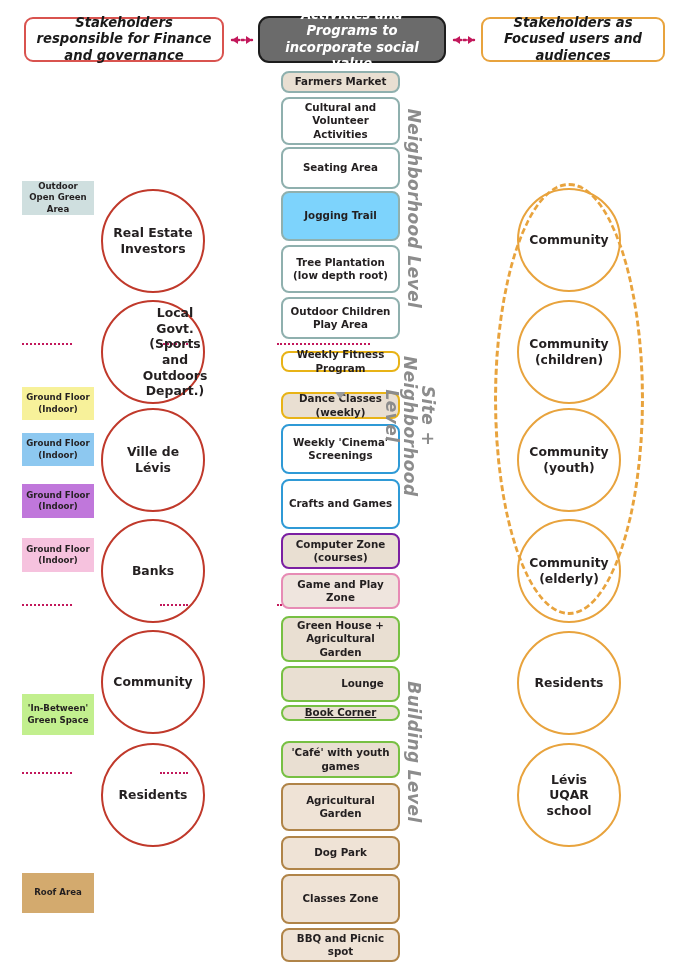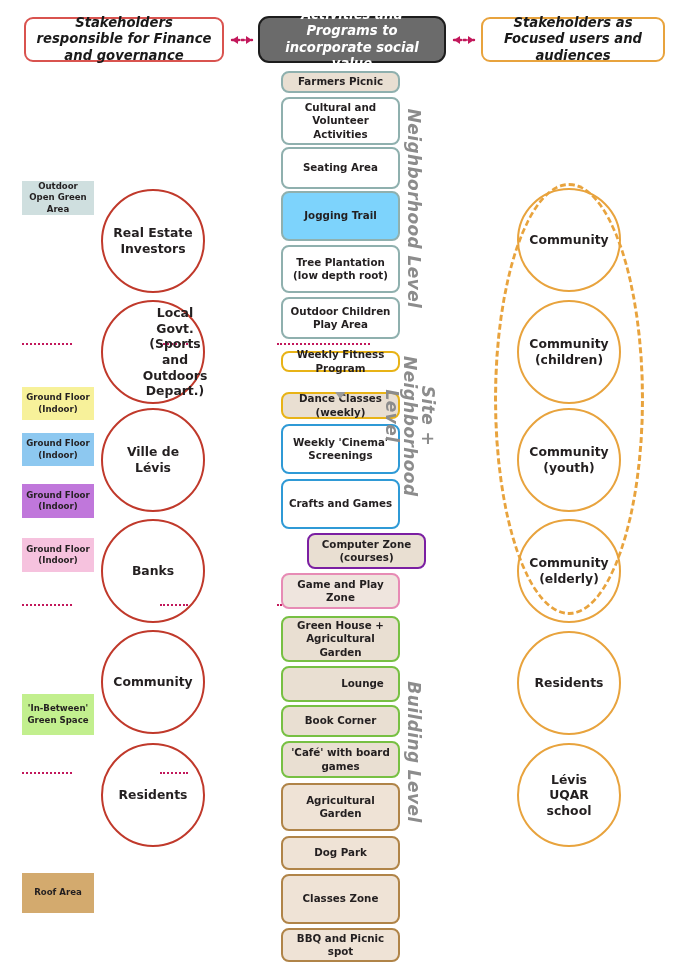--- a/index.html
+++ b/index.html
@@ -182,36 +182,36 @@
         <div class="dseg" style="left: 160px; width: 28px;"></div>
         <div class="dseg" style="left: 277px; width: 93px;"></div>
       </div>
       <div class="divrow" style="top: 772px;">
         <div class="dseg" style="left: 22px; width: 50px;"></div>
         <div class="dseg" style="left: 160px; width: 28px;"></div>
       </div>
     </div>
 
   <div id="activities-layer">
-      <div class="abox" style="top: 71px; height: 22px; border: 2.2px solid rgb(143, 176, 174); background: rgb(233, 223, 210);">Farmers Picnic</div>
+      <div class="abox" style="top: 71px; height: 22px; border: 2.2px solid rgb(143, 176, 174); background: rgb(233, 223, 210);">Farmers Market</div>
       <div class="abox" style="top: 97px; height: 48px; border: 2.2px solid rgb(143, 176, 174); background: rgb(255, 255, 255);">Cultural and Volunteer Activities</div>
       <div class="abox" style="top: 147px; height: 42px; border: 2.2px solid rgb(143, 176, 174); background: rgb(255, 255, 255);">Seating Area</div>
       <div class="abox" style="top: 191px; height: 50px; border: 2.2px solid rgb(143, 176, 174); background: #7dd3fc;">Jogging Trail</div>
       <div class="abox" style="top: 245px; height: 48px; border: 2.2px solid rgb(143, 176, 174); background: rgb(255, 255, 255);">Tree Plantation (low depth root)</div>
       <div class="abox" style="top: 297px; height: 42px; border: 2.2px solid rgb(143, 176, 174); background: rgb(255, 255, 255);">Outdoor Children Play Area</div>
       <div class="abox" style="top: 351px; height: 21px; border: 2.2px solid rgb(232, 179, 23); background: rgb(255, 255, 255);">Weekly Fitness Program</div>
       <div class="abox" style="top: 392px; height: 27px; border: 2.2px solid rgb(232, 179, 23); background: rgb(233, 223, 210);">Dance Classes (weekly)</div>
       <div class="abox" style="top: 424px; height: 50px; border: 2.2px solid rgb(47, 154, 214); background: rgb(255, 255, 255);">Weekly 'Cinema' Screenings</div>
       <div class="abox" style="top: 479px; height: 50px; border: 2.2px solid rgb(47, 154, 214); background: rgb(255, 255, 255);">Crafts and Games</div>
-      <div class="abox" style="top: 533px; height: 36px; border: 2.2px solid rgb(123, 31, 162); background: rgb(233, 223, 210); margin-left: 26px;">Computer Zone (courses)</div>
+      <div class="abox" style="top: 533px; height: 36px; border: 2.2px solid rgb(123, 31, 162); background: rgb(233, 223, 210);">Computer Zone (courses)</div>
       <div class="abox" style="top: 573px; height: 36px; border: 2.2px solid rgb(231, 139, 181); background: rgb(239, 229, 222);">Game and Play Zone</div>
       <div class="abox" style="top: 616px; height: 46px; border: 2.2px solid rgb(119, 192, 67); background: rgb(233, 223, 210);">Green House + Agricultural Garden</div>
       <div class="abox" style="top: 666px; height: 36px; border: 2.2px solid rgb(119, 192, 67); background: rgb(233, 223, 210); padding-left: 48px;">Lounge</div>
-      <div class="abox" style="top: 705px; height: 32px; border: 2.2px solid rgb(119, 192, 67); background: rgb(233, 223, 210);">Book Corner</div>
-      <div class="abox" style="top: 741px; height: 37px; border: 2.2px solid rgb(119, 192, 67); background: rgb(233, 223, 210);">'Café' with board games</div>
+      <div class="abox" style="top: 705px; height: 16px; border: 2.2px solid rgb(119, 192, 67); background: rgb(233, 223, 210); text-decoration: underline;">Book Corner</div>
+      <div class="abox" style="top: 741px; height: 37px; border: 2.2px solid rgb(119, 192, 67); background: rgb(233, 223, 210);">'Café' with youth games</div>
       <div class="abox" style="top: 783px; height: 48px; border: 2.2px solid rgb(176, 132, 72); background: rgb(239, 227, 214);">Agricultural Garden</div>
       <div class="abox" style="top: 836px; height: 34px; border: 2.2px solid rgb(176, 132, 72); background: rgb(239, 227, 214);">Dog Park</div>
       <div class="abox" style="top: 874px; height: 50px; border: 2.2px solid rgb(176, 132, 72); background: rgb(239, 227, 214);">Classes Zone</div>
       <div class="abox" style="top: 928px; height: 34px; border: 2.2px solid rgb(176, 132, 72); background: rgb(239, 227, 214);">BBQ and Picnic spot</div>
     </div>
 
   <div class="mini-arrow" style="left:334px; top:385px;">
     <svg width="13" height="9" viewBox="0 0 13 9">
       <path d="M1,1 L11.5,1 L6.2,8 Z" fill="#9a9a9a"></path>
     </svg>

